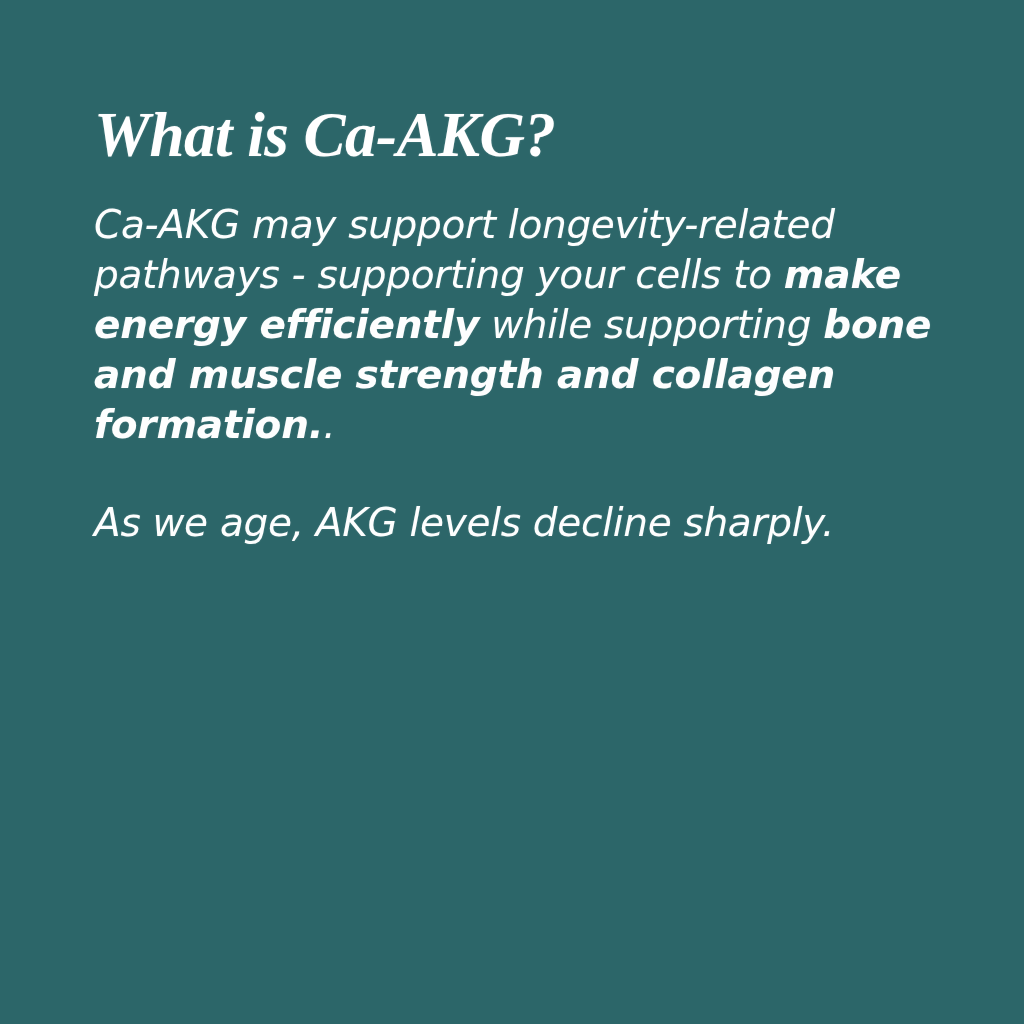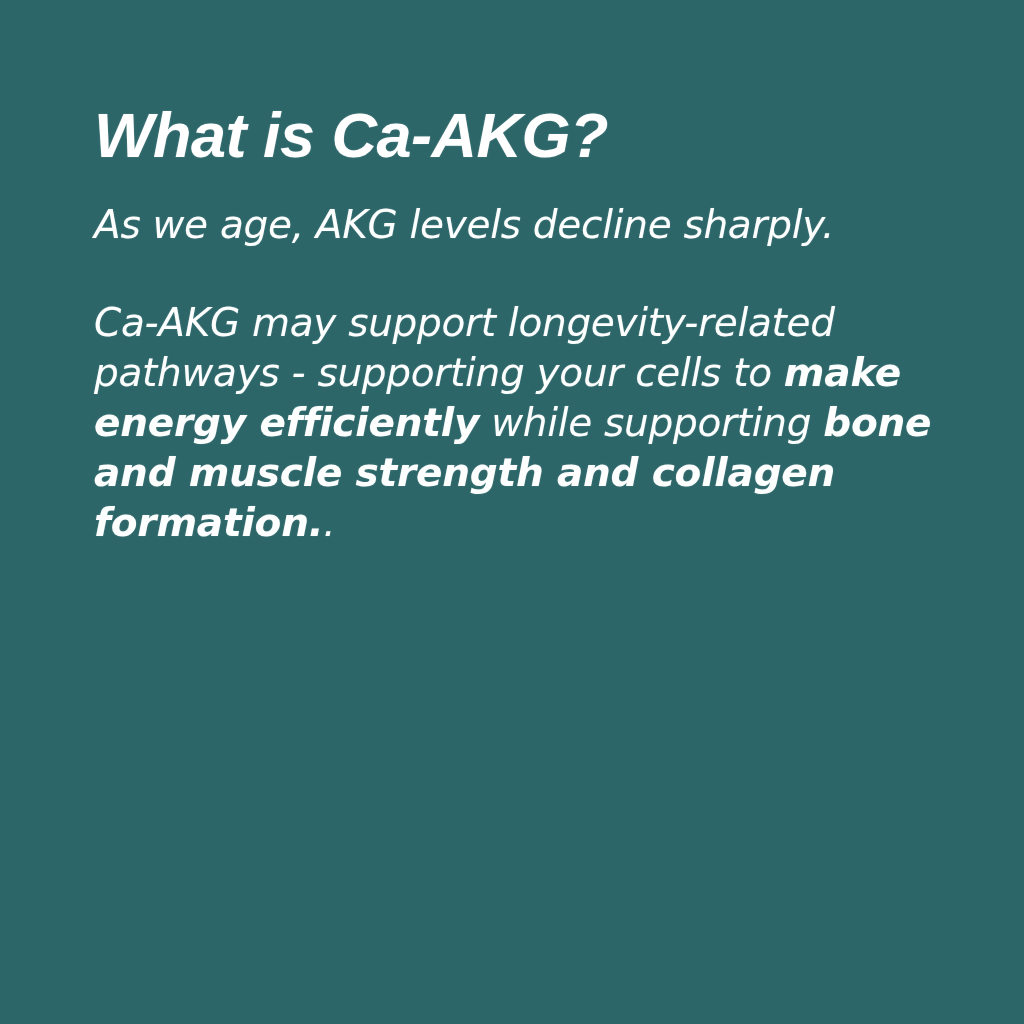--- a/index.html
+++ b/index.html
@@ -27,21 +27,21 @@
     position: absolute;
     left: 94px;
     top: 96px;
     width: 866px;
   }
 
   
   .headline {
     margin: 0 0 26px 0;
     padding: 0;
-    font-family: Liberation Sans, sans-serif;
+    font-family: Liberation Serif, serif;
     font-size: 63px;
     line-height: 78px;
     font-weight: 700;
     font-style: italic;
     letter-spacing: -0.5px;
     color: #ffffff;
     text-shadow: 0 0 2px rgba(255,255,255,0.22);
     white-space: nowrap;
   }
 
@@ -83,18 +83,18 @@
 </head>
 <body>
 
 <div id="card" style="background: rgb(44, 102, 105);">
 
   <div class="content">
 
     <h1 class="headline">What is Ca-AKG?</h1>
 
 
+    <p class="para"><span>Ca-AKG may support longevity-related pathways - supporting your cells to </span><span class="strong">make energy efficiently</span><span> while supporting </span><span class="strong">bone and muscle strength and collagen formation.</span><span class="tail-dot">.</span></p>
+
     <p class="para">As we age, AKG levels decline sharply.</p>
-
-    <p class="para"><span>Ca-AKG may support longevity-related pathways - supporting your cells to </span><span class="strong">make energy efficiently</span><span> while supporting </span><span class="strong">bone and muscle strength and collagen formation.</span><span class="tail-dot">.</span></p>
 
   </div>
 </div>
 
 </body></html>

